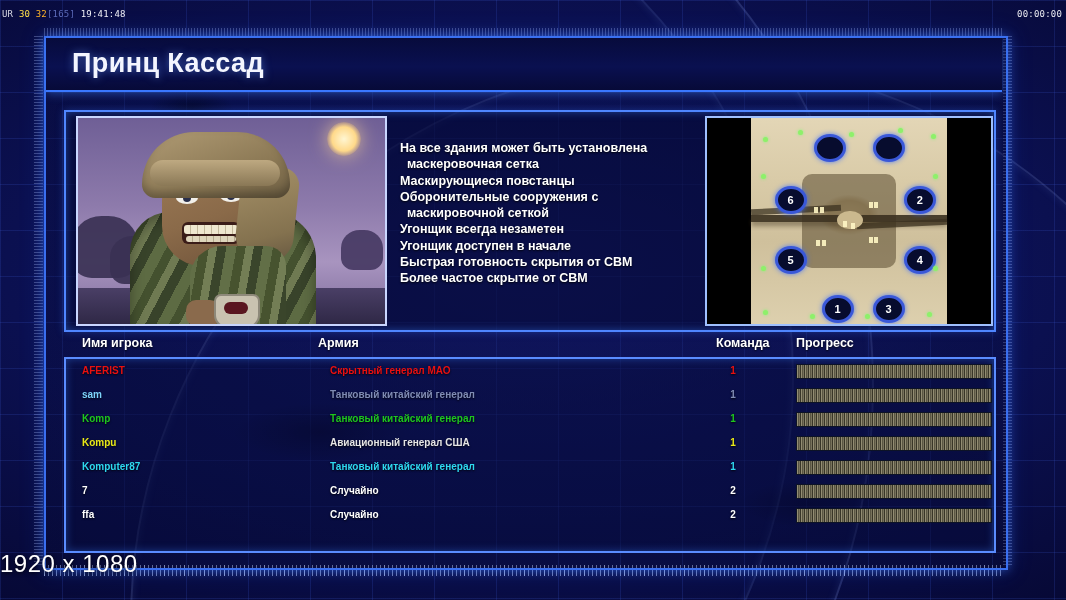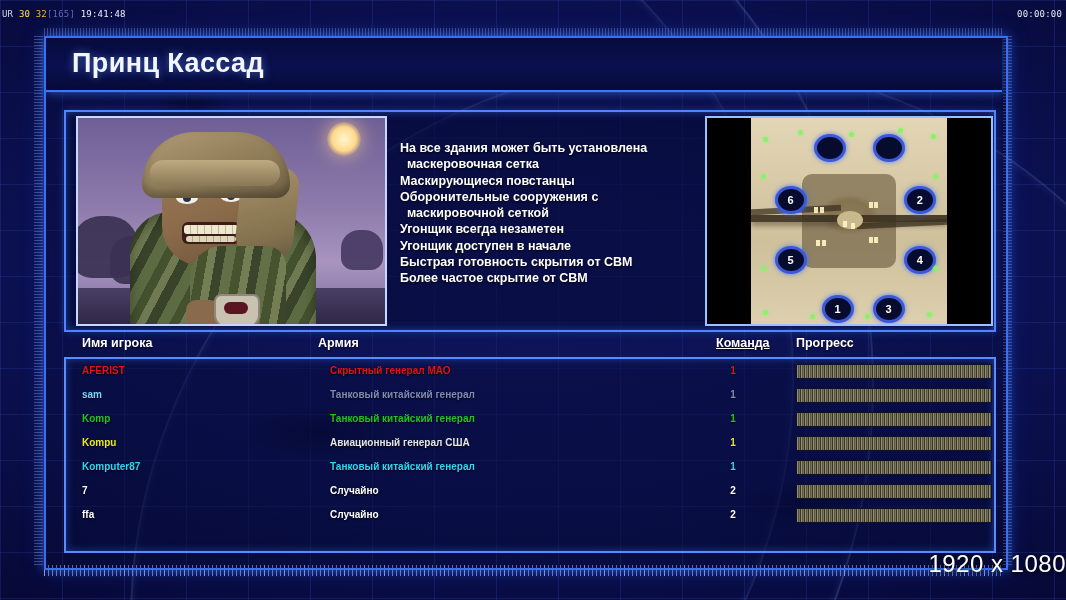--- a/index.html
+++ b/index.html
@@ -153,40 +153,40 @@
   .m-res{position:absolute;width:5px;height:5px;border-radius:50%;background:#8ef06a;
          box-shadow:0 0 3px rgba(120,255,110,.9);}
   .m-civ{position:absolute;width:4px;height:6px;background:#fff6c4;opacity:.9;}
 
   
   #list-head{position:absolute;left:64px;top:336px;width:928px;height:22px;z-index:12;
              color:#ffffff;font-size:12.5px;font-weight:bold;text-shadow:0 1px 2px rgba(0,0,0,.8);}
   #list-head .c{position:absolute;top:0;white-space:nowrap;}
   .col-name{left:18px;}
   .col-army{left:254px;}
-  .col-team{left:652px;text-decoration:underline;}
+  .col-team{left:652px;}
   .col-prog{left:732px;}
 
   #list-box{position:absolute;left:64px;top:357px;width:928px;height:192px;
             border:2px solid #5a8cff;background:rgba(8,12,60,.42);
             box-shadow:0 0 9px rgba(60,130,255,.40) inset;}
   #rows{position:absolute;left:66px;top:359px;width:924px;z-index:12;}
   .row{position:relative;height:24px;line-height:24px;font-size:10px;font-weight:bold;}
   .row .nm{position:absolute;left:16px;white-space:nowrap;text-shadow:0 1px 2px rgba(0,0,0,.8);}
   .row .ar{position:absolute;left:264px;white-space:nowrap;text-shadow:0 1px 2px rgba(0,0,0,.8);text-align:center;}
   .row .tm{position:absolute;left:657px;width:20px;text-align:center;text-shadow:0 1px 2px rgba(0,0,0,.8);}
   .row .pg{position:absolute;left:730px;top:5px;width:194px;height:13px;
            background:#0a0a12;border:1px solid #0d1326;}
   .row .pg i{display:block;width:100%;height:100%;
            background:repeating-linear-gradient(to right,
               #9a9478 0 1px, #5f5a46 1px 2px, #7d7860 2px 3px, #3b3829 3px 4px);
            opacity:.95;}
 
   
-  #resolution{position:absolute;left:0;top:550px;width:1066px;text-align:right;z-index:30;
+  #resolution{position:absolute;left:0;top:550px;width:1066px;text-align:left;z-index:30;
               color:#ffffff;font-size:24px;letter-spacing:.5px;
               text-shadow:0 1px 4px rgba(0,0,0,.9);}
 </style>
 </head>
 <body>
 
 <div id="screen">
 
   <div id="bg"></div>
   <div id="bg-blobs"></div>

